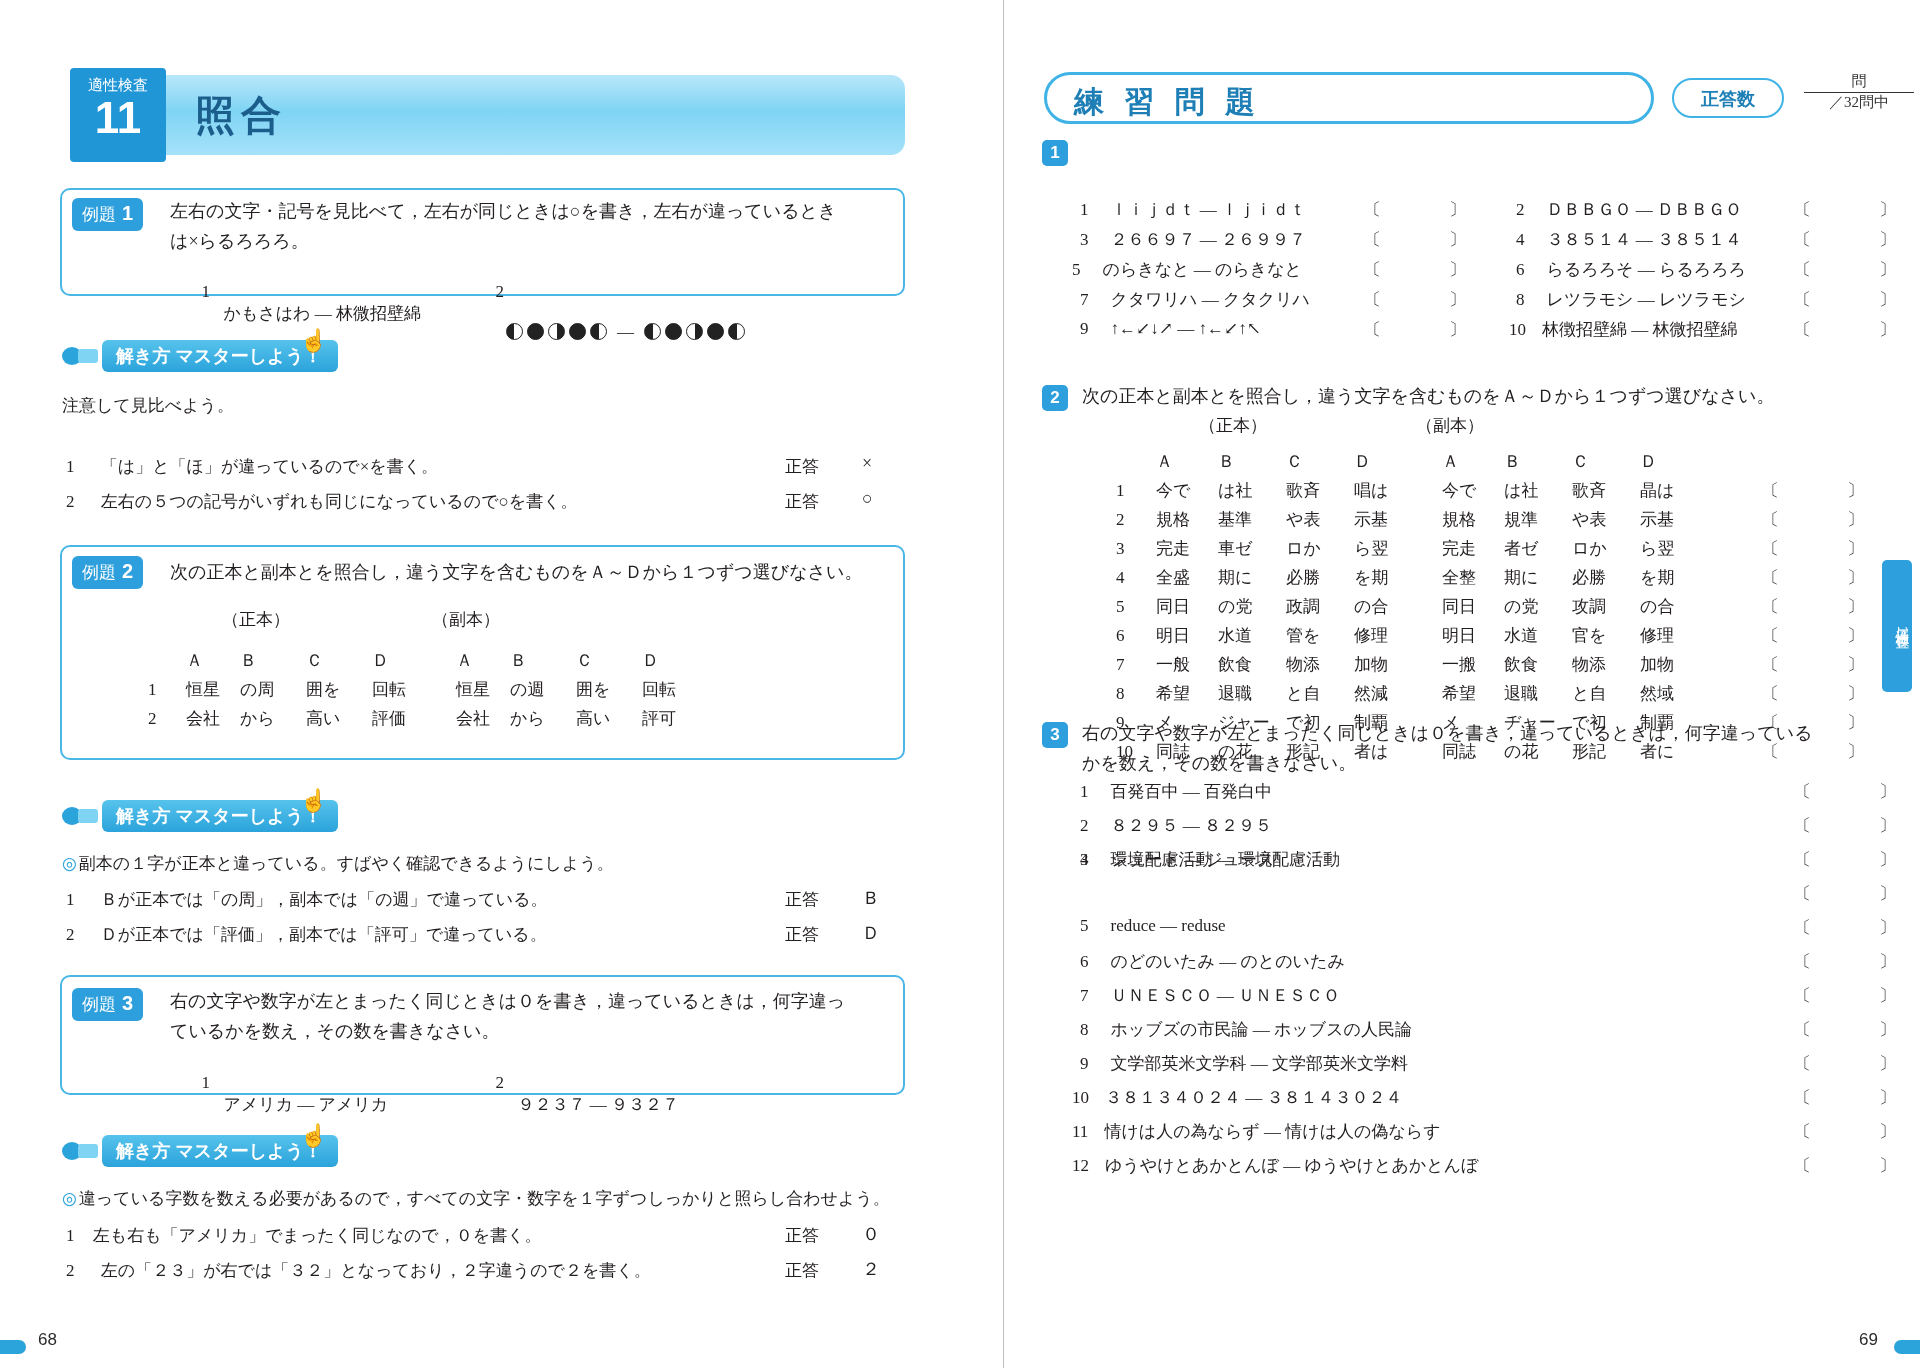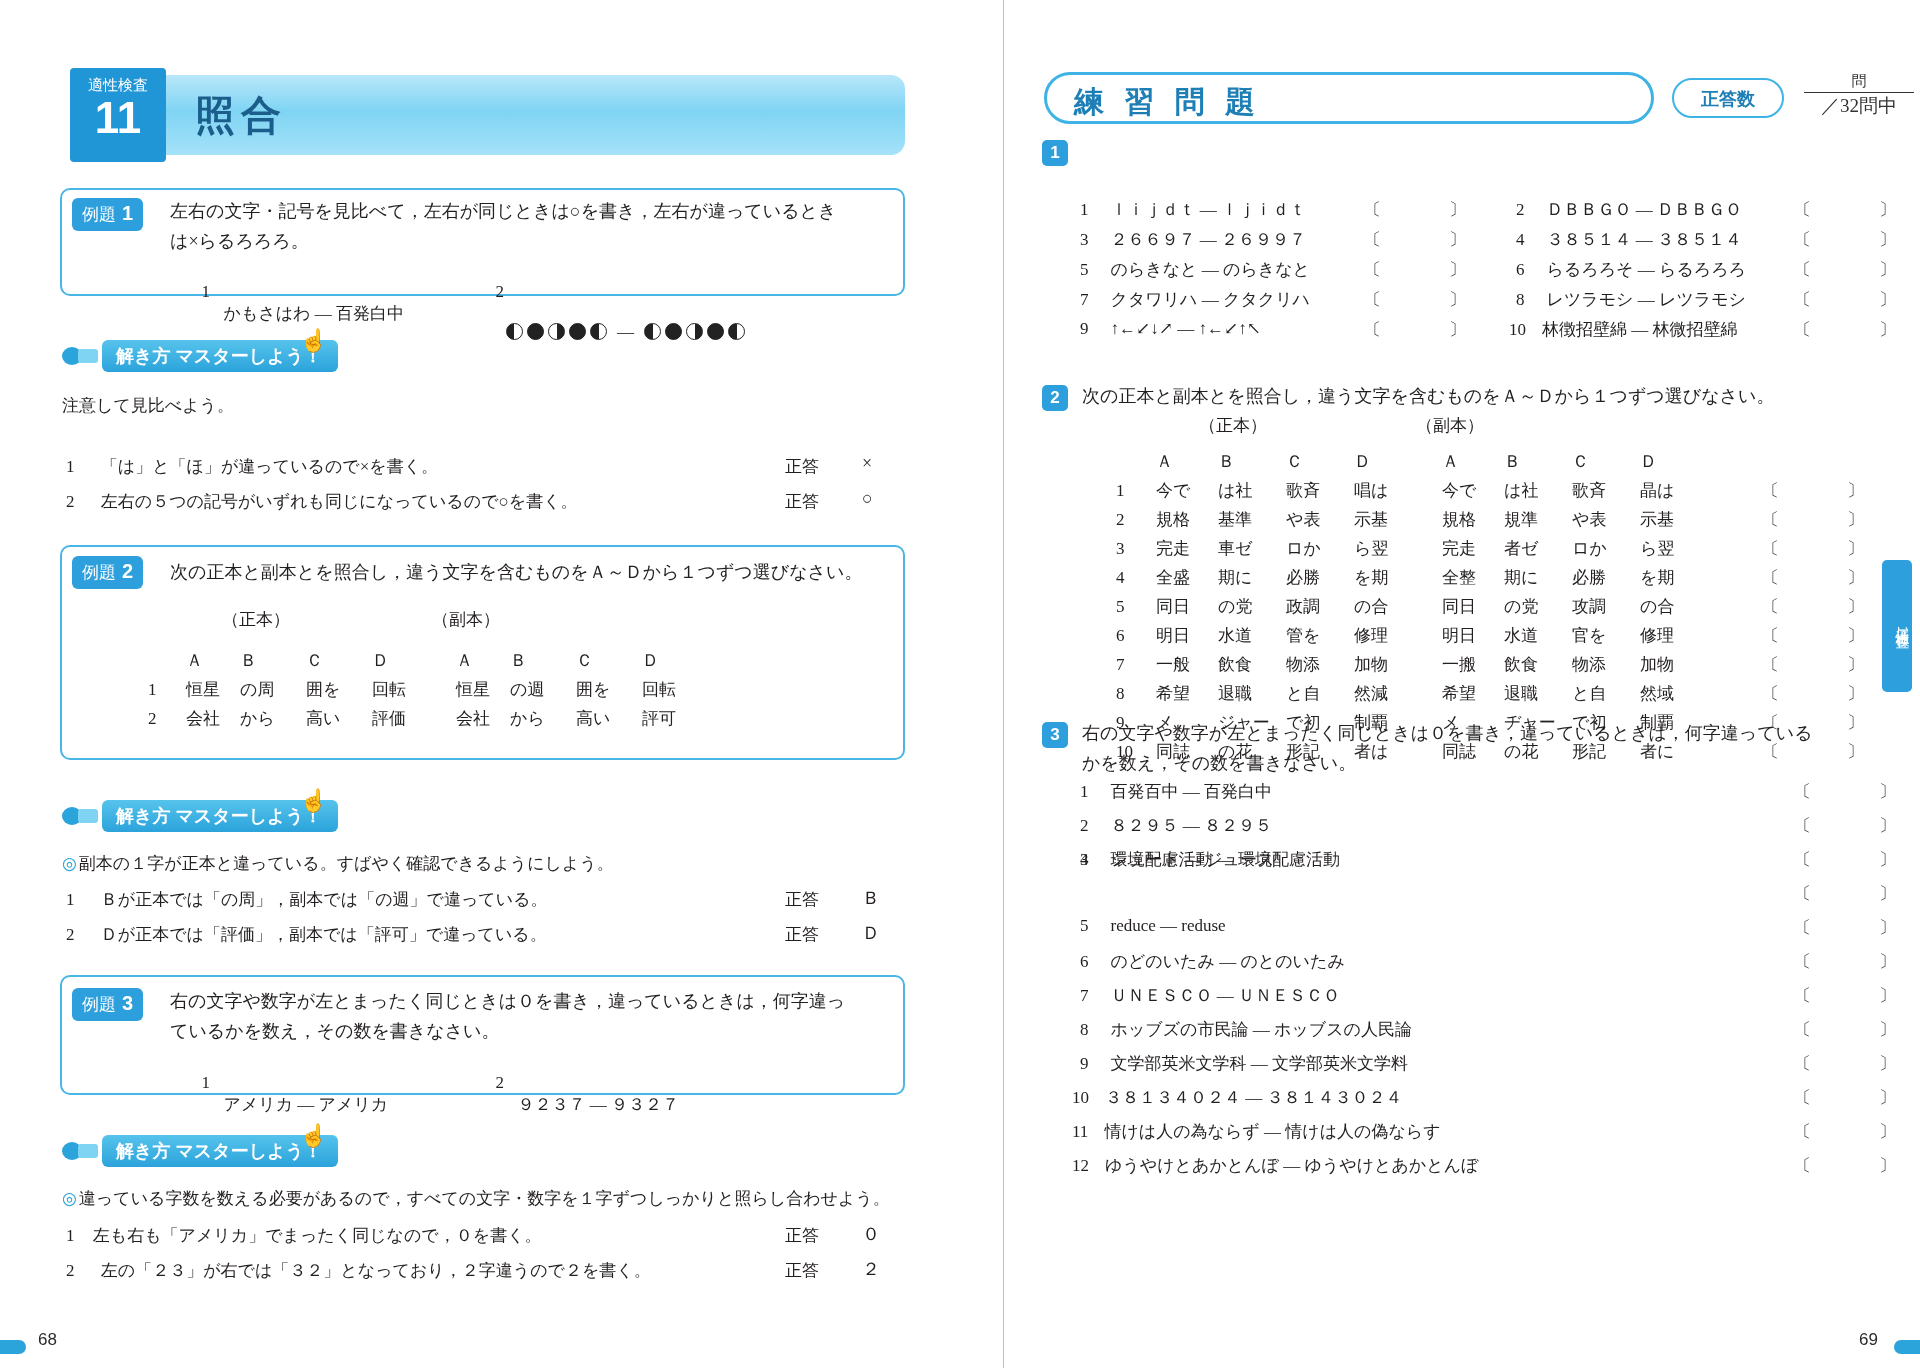--- a/index.html
+++ b/index.html
@@ -82,21 +82,21 @@
   }
   .score-box {
     position:absolute; left:668px; top:78px; width:112px; height:40px;
     border:2px solid #3fb3e5; border-radius:20px; background:#fff;
     color:#1d7fb5; font-size:18px; font-family:"Liberation Sans",sans-serif;
     text-align:center; line-height:38px; font-weight:bold;
   }
   .score-frac { position:absolute; left:800px; top:72px; width:110px; font-size:15px; color:#333; }
   .score-frac .top { text-align:center; }
   .score-frac .rule { border-top:1px solid #333; margin-top:1px; }
-  .score-frac .bot { text-align:center; font-size:19px; }
+  .score-frac .bot { text-align:center; font-size:15px; }
 
   .qnum {
     position:absolute; width:26px; height:26px; background:#2d9fdc; color:#fff;
     border-radius:5px; font-family:"Liberation Sans",sans-serif; font-size:17px;
     text-align:center; line-height:26px; font-weight:bold;
   }
   .qtext { position:absolute; font-size:18px; line-height:30px; }
   .row { position:absolute; font-size:17px; white-space:pre; }
   .brk { position:absolute; font-size:17px; letter-spacing:0; }
 
@@ -134,21 +134,21 @@
     <div class="ex-box" style="left:60px; top:188px; width:845px; height:108px;"></div>
     <div class="ex-tag" style="left:72px; top:198px;">
       <span>例題</span><span class="n">1</span>
     </div>
     <div class="ex-text" style="left:170px; top:196px; width:710px;">
       <div>左右の文字・記号を見比べて，左右が同じときは○を書き，左右が違っているとき</div>
       <div>は×らるろろろ。</div>
     </div>
     <div class="row" style="left:176px; top:262px;">
       <span>1</span>
-      <span style="margin-left:22px;">かもさはわ ― 百発白中</span>
+      <span style="margin-left:22px;">かもさはわ ― 林微招壁綿</span>
     </div>
     <div class="row" style="left:470px; top:262px;">
       <span>2</span>
       <span style="margin-left:20px;">
         <span class="moon m-left"></span><span class="moon m-full"></span><span class="moon m-right"></span><span class="moon m-full"></span><span class="moon m-left"></span><span class="dash">―</span><span class="moon m-left"></span><span class="moon m-full"></span><span class="moon m-right"></span><span class="moon m-full"></span><span class="moon m-left"></span>
       </span>
     </div>
 
     <div class="master" style="left:62px; top:340px;">
       <svg class="bulb" viewBox="0 0 42 26">
@@ -315,21 +315,21 @@
     <div class="row" style="left:76px; top:198px;"><span>1</span><span style="margin-left:22px;">ｌｉｊｄｔ ― ｌｊｉｄｔ</span></div>
     <div class="brk" style="left:360px; top:198px;">〔　　　　〕</div>
     <div class="row" style="left:512px; top:198px;"><span>2</span><span style="margin-left:22px;">ＤＢＢＧＯ ― ＤＢＢＧＯ</span></div>
     <div class="brk" style="left:790px; top:198px;">〔　　　　〕</div>
 
     <div class="row" style="left:76px; top:228px;"><span>3</span><span style="margin-left:22px;">２６６９７ ― ２６９９７</span></div>
     <div class="brk" style="left:360px; top:228px;">〔　　　　〕</div>
     <div class="row" style="left:512px; top:228px;"><span>4</span><span style="margin-left:22px;">３８５１４ ― ３８５１４</span></div>
     <div class="brk" style="left:790px; top:228px;">〔　　　　〕</div>
 
-    <div class="row" style="left:76px; top:258px;text-align:right;"><span>5</span><span style="margin-left:22px;">のらきなと ― のらきなと</span></div>
+    <div class="row" style="left:68px; top:258px;text-align:right;"><span>5</span><span style="margin-left:22px;">のらきなと ― のらきなと</span></div>
     <div class="brk" style="left:360px; top:258px;">〔　　　　〕</div>
     <div class="row" style="left:512px; top:258px;"><span>6</span><span style="margin-left:22px;">らるろろそ ― らるろろろ</span></div>
     <div class="brk" style="left:790px; top:258px;">〔　　　　〕</div>
 
     <div class="row" style="left:76px; top:288px;"><span>7</span><span style="margin-left:22px;">クタワリハ ― クタクリハ</span></div>
     <div class="brk" style="left:360px; top:288px;">〔　　　　〕</div>
     <div class="row" style="left:512px; top:288px;"><span>8</span><span style="margin-left:22px;">レツラモシ ― レツラモシ</span></div>
     <div class="brk" style="left:790px; top:288px;">〔　　　　〕</div>
 
     <div class="row" style="left:76px; top:318px;"><span>9</span><span style="margin-left:22px;">↑←↙↓↗ ― ↑←↙↑↖</span></div>

